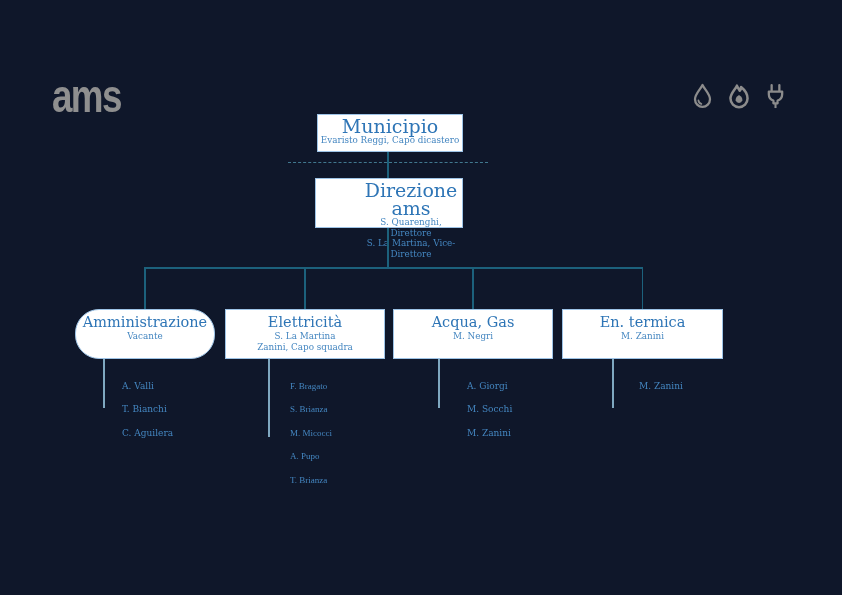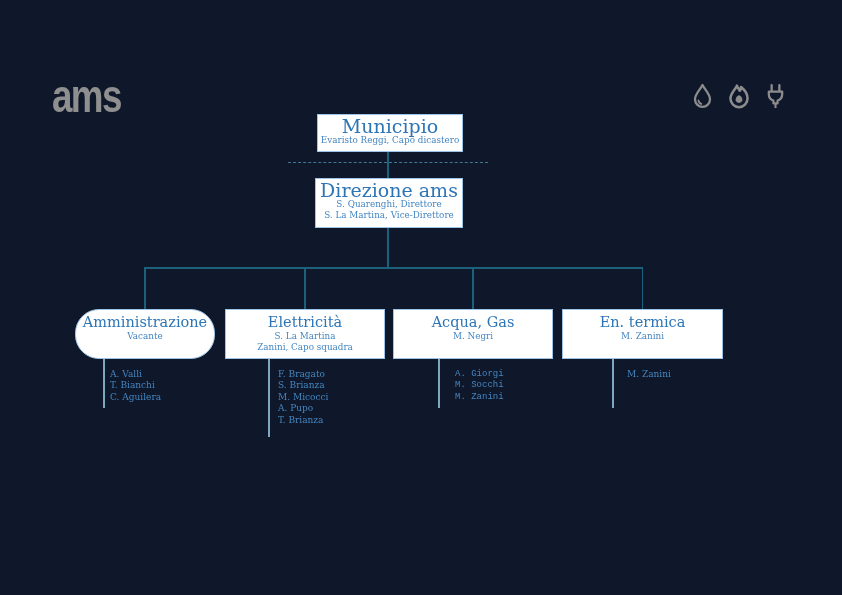--- a/index.html
+++ b/index.html
@@ -43,21 +43,21 @@
     position:absolute;height:0;
     border-top:1.6px dashed #41788f;
   }
   
   .staff{
     position:absolute;
     font-size:9px;line-height:11.4px;
     color:#4486c0;
     white-space:nowrap;
   }
-  .staff div{margin:0;}
+  .staff div{margin:12px;}
 </style>
 </head>
 <body>
 
 <div class="page">
 
   <div class="logo">ams</div>
 
   <div class="icons">
     <svg width="25" height="30" viewBox="0 0 24 28">
@@ -77,21 +77,21 @@
 
   <div class="obox" style="left:317px;top:114px;width:146px;height:38px;">
     <div class="t">Municipio</div>
     <div class="s">Evaristo Reggi, Capo dicastero</div>
   </div>
 
   <div class="dashline" style="left:288px;top:162px;width:200px;"></div>
 
   <div class="vline" style="left:387px;top:152px;height:26px;"></div>
 
-  <div class="obox" style="left:315px;top:178px;width:148px;height:50px;">
+  <div class="obox" style="left:315px;top:178px;width:148px;height:50px;padding-left:44px;">
     <div class="t">Direzione ams</div>
     <div class="s">S. Quarenghi, Direttore</div>
     <div class="s">S. La Martina, Vice-Direttore</div>
   </div>
 
   <div class="vline" style="left:387px;top:228px;height:40px;"></div>
 
   <div class="hline" style="left:145px;top:267px;width:498px;"></div>
 
   <div id="departments">
@@ -106,34 +106,34 @@
         <div>T. Bianchi</div>
         <div>C. Aguilera</div>
       </div>
       <div class="vline" style="left: 304.25px; top: 267px; height: 42px;"></div>
       <div class="obox dept" style="left: 225px; top: 309px; width: 160px; height: 50px;">
         <div class="t">Elettricità</div>
         <div class="s">S. La Martina</div>
         <div class="s">Zanini, Capo squadra</div>
       </div>
       <div class="stub" style="left: 268px; top: 359px; height: 78px;"></div>
-      <div class="staff" style="left: 278px; top: 369px;">
+      <div class="staff" style="left: 278px; top: 369px; font-family: Liberation Serif, serif;">
         <div>F. Bragato</div>
         <div>S. Brianza</div>
         <div>M. Micocci</div>
         <div>A. Pupo</div>
         <div>T. Brianza</div>
       </div>
       <div class="vline" style="left: 472.25px; top: 267px; height: 42px;"></div>
       <div class="obox dept" style="left: 393px; top: 309px; width: 160px; height: 50px;">
         <div class="t">Acqua, Gas</div>
         <div class="s">M. Negri</div>
       </div>
       <div class="stub" style="left: 438px; top: 359px; height: 49px;"></div>
-      <div class="staff" style="left: 455px; top: 369px; font-family: Liberation Mono, monospace;">
+      <div class="staff" style="left: 455px; top: 369px;">
         <div>A. Giorgi</div>
         <div>M. Socchi</div>
         <div>M. Zanini</div>
       </div>
       <div class="vline" style="left: 641.75px; top: 267px; height: 42px;"></div>
       <div class="obox dept" style="left: 562px; top: 309px; width: 161px; height: 50px;">
         <div class="t">En. termica</div>
         <div class="s">M. Zanini</div>
       </div>
       <div class="stub" style="left: 612px; top: 359px; height: 49px;"></div>

